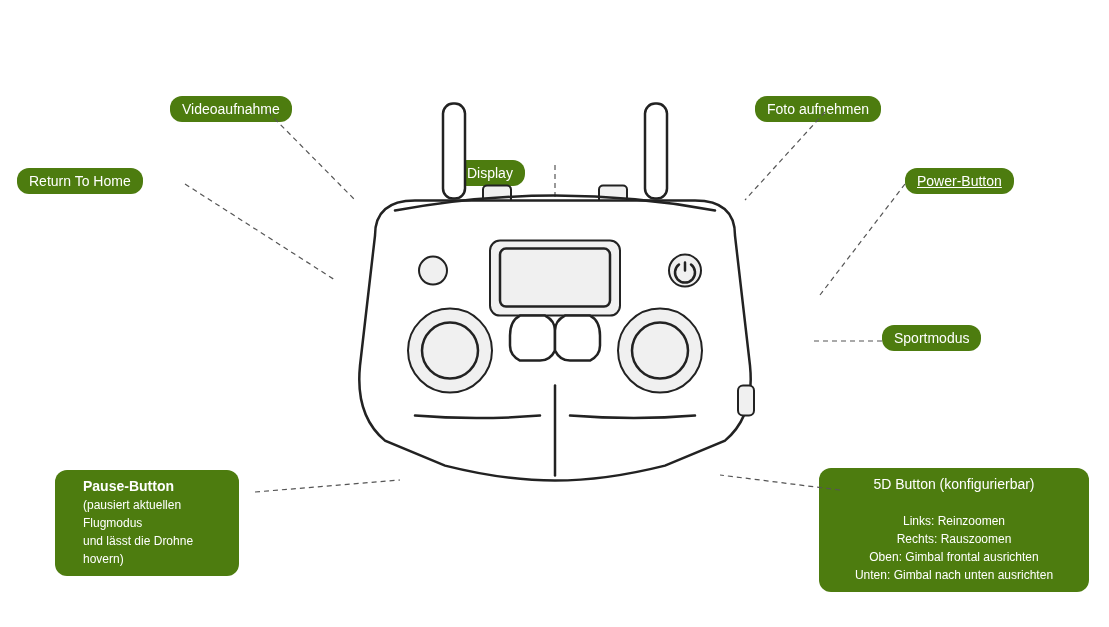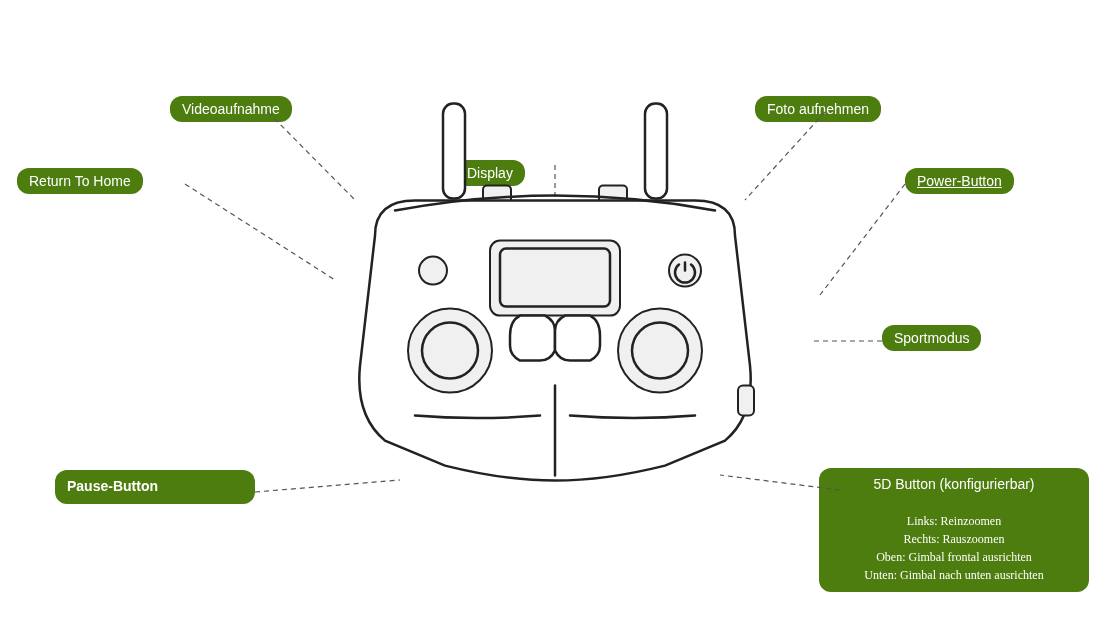--- a/index.html
+++ b/index.html
@@ -70,27 +70,29 @@
 <div class="label-box" style="left:455px; top:148px;margin-top:12px;">Display</div>
 
 <div class="label-box" style="left:755px; top:96px;">Foto aufnehmen</div>
 
 <div class="label-box" style="left:17px; top:168px;">Return To Home</div>
 
 <div class="label-box" style="left:905px; top:168px;text-decoration:underline;">Power-Button</div>
 
 <div class="label-box" style="left:882px; top:325px;">Sportmodus</div>
 
-<div class="label-box multiline" style="left:55px; top:470px; width:200px; text-align:left; padding:8px 12px;">
+<div class="label-box multiline" style="left:55px; top:470px; width:184px; text-align:left; padding:8px 28px;">
   <span class="bold">Pause-Button</span>
+  <span class="lines" style="white-space:pre-line;">(pausiert aktuellen Flugmodus
+und lässt die Drohne hovern)</span>
 </div>
 
 <div class="label-box multiline" style="right:20px; top:468px; width:270px; text-align:center; padding:8px 12px;">
   <span style="display:block; margin-bottom:20px;">5D Button (konfigurierbar)</span>
-  <span class="lines" style="white-space:pre-line;font-family:Liberation Serif, serif;">Links: Reinzoomen
+  <span class="lines" style="white-space:pre-line;">Links: Reinzoomen
 Rechts: Rauszoomen
 Oben: Gimbal frontal ausrichten
 Unten: Gimbal nach unten ausrichten</span>
 </div>
 
 <svg class="lines-svg">
   <defs>
     <style>
       .dline { stroke: #555; stroke-width: 1.2; stroke-dasharray: 5,4; fill: none; }
     </style>

